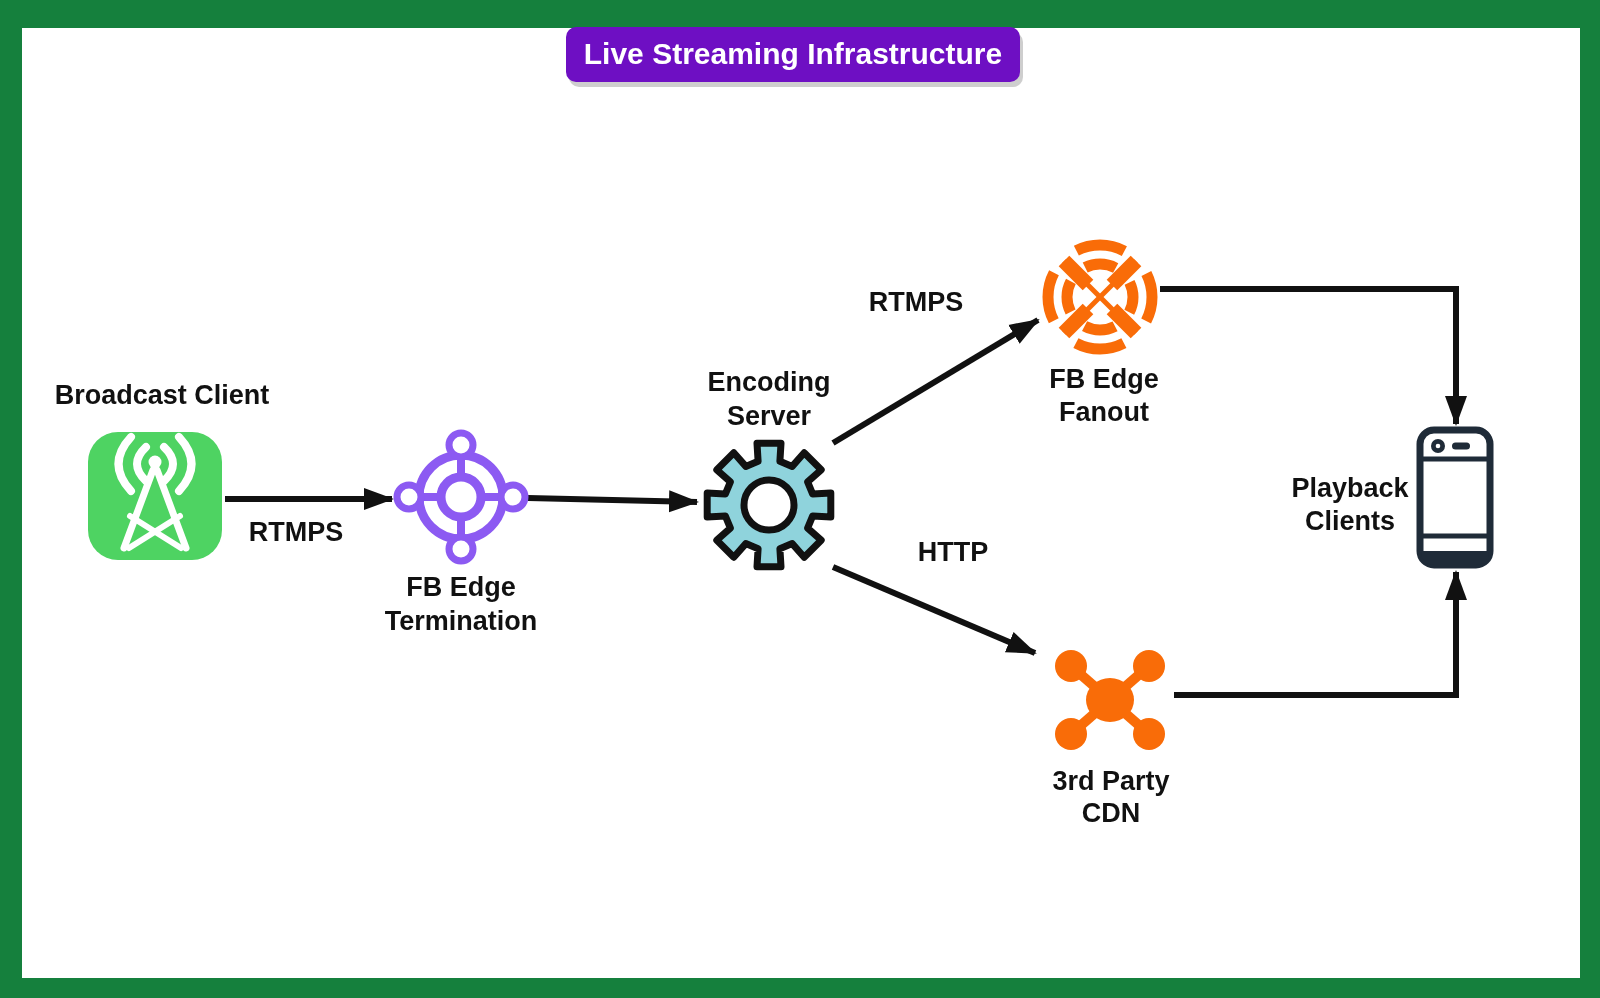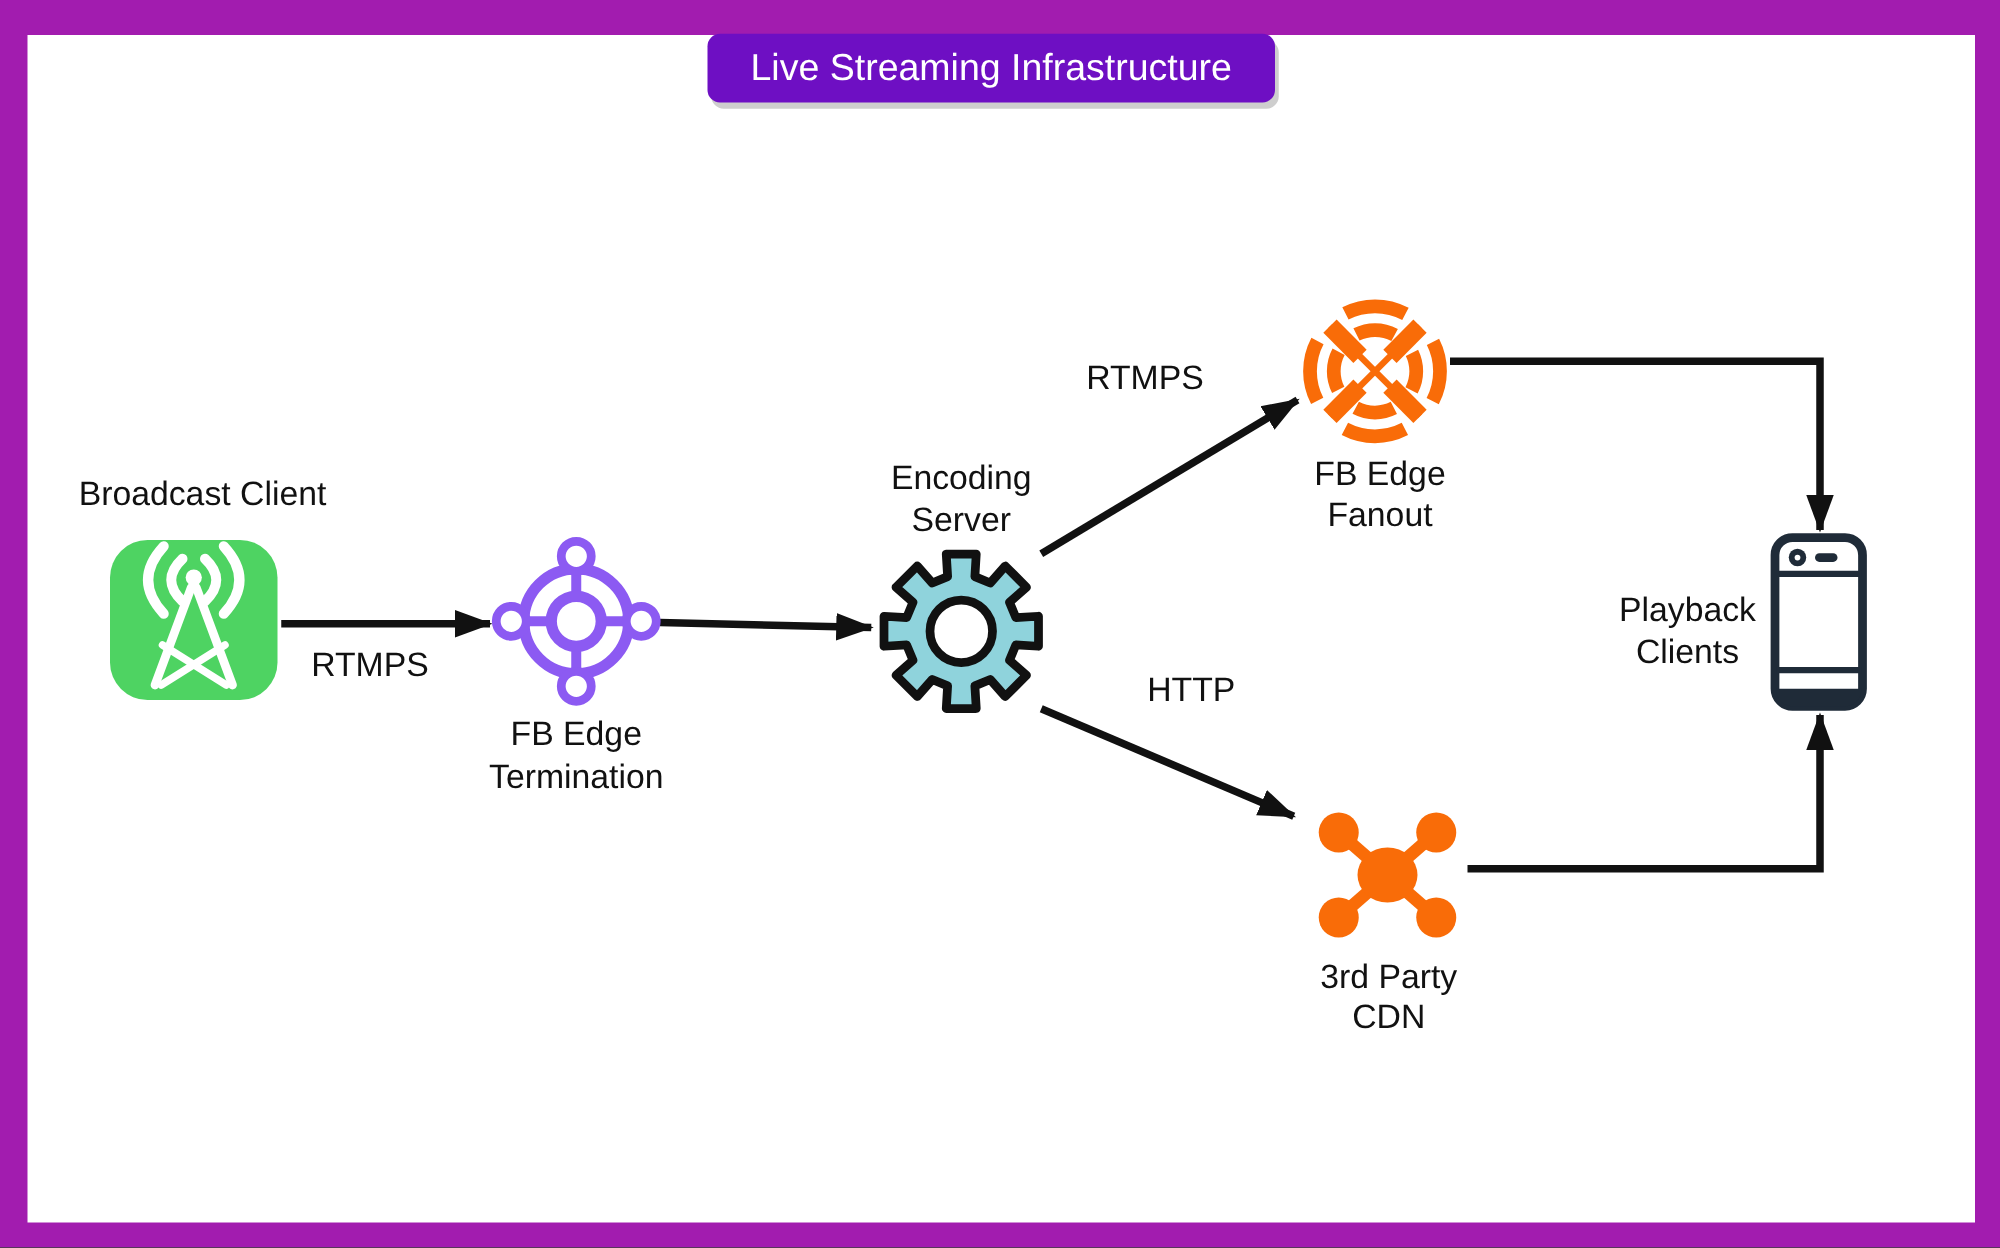--- a/index.html
+++ b/index.html
@@ -1,16 +1,16 @@
 <!DOCTYPE html>
 <html><head>
 <meta charset="utf-8">
 <style>
   html, body { margin: 0; padding: 0; background: #000; }
-  .stage { width: 1600px; height: 998px; position: relative; background: #a21caf; }
+  .stage { width: 1600px; height: 998px; position: relative; background: #15803d; font-weight: bold; }
   svg { display: block; }
   .lbl {
     font-family: "Liberation Sans", sans-serif;
     font-size: 27px;
     fill: #111111;
     text-anchor: middle;
   }
   .edge-lbl {
     font-family: "Liberation Sans", sans-serif;
     font-size: 27px;

